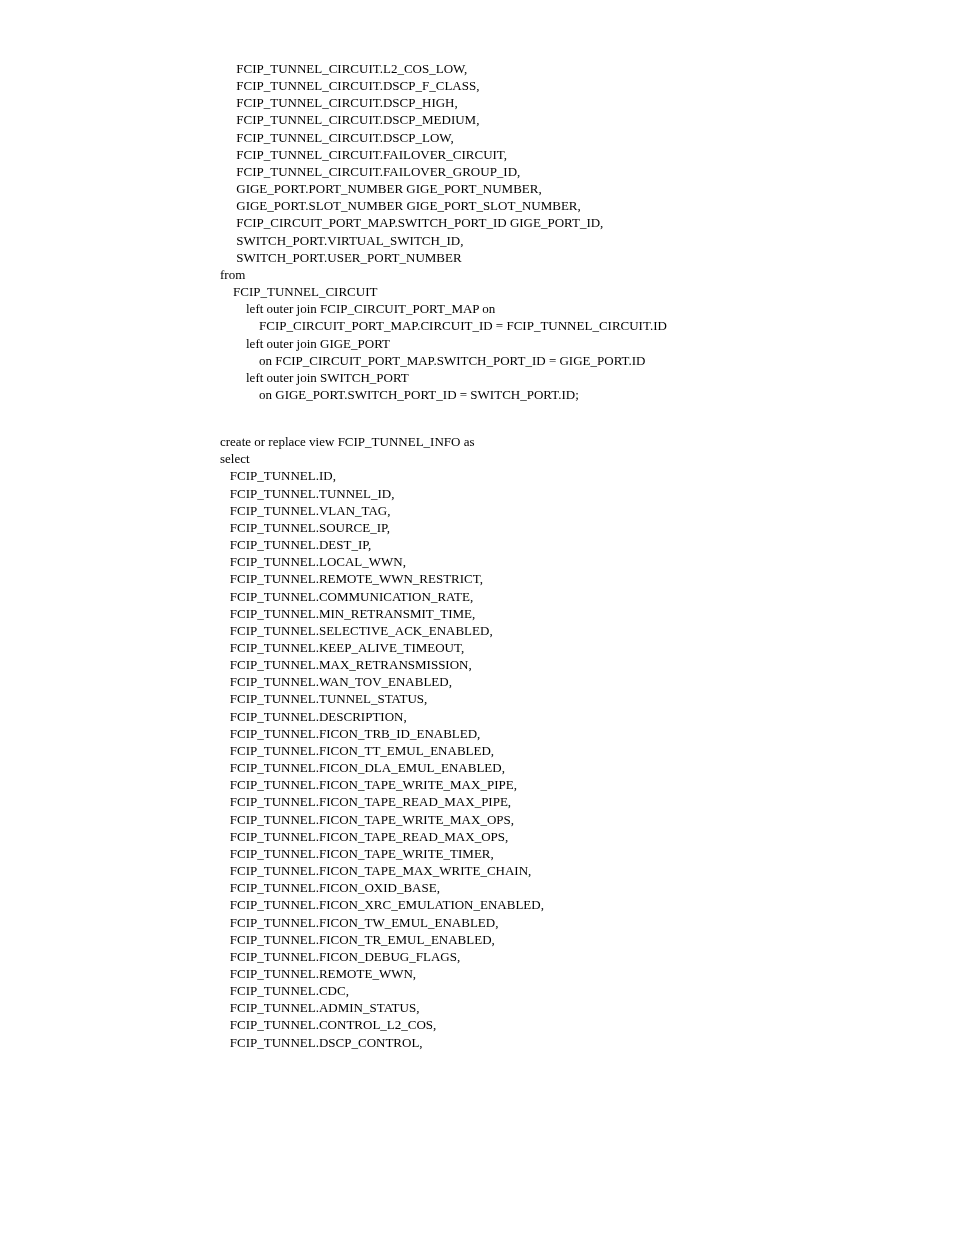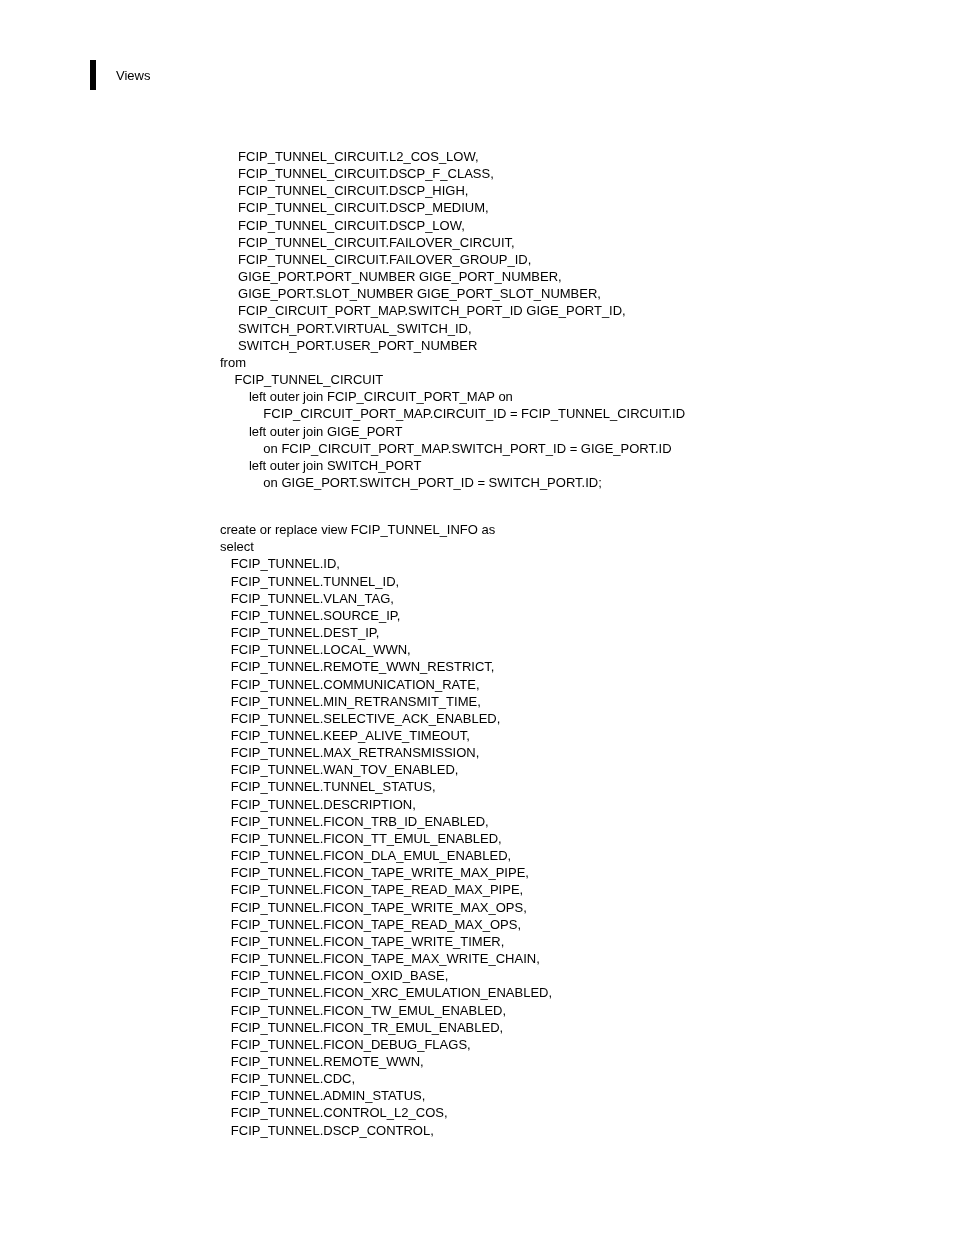--- a/index.html
+++ b/index.html
@@ -22,21 +22,21 @@
   .chapter-bar {
     width: 6px;
     height: 30px;
     background: #000;
   }
   .header-label {
     font-size: 13px;
     color: #000;
   }
   .code-block {
-    font-family: Liberation Sans, sans-serif;
+    font-family: Liberation Serif, serif;
     font-size: 13px;
     line-height: 1.32;
     white-space: pre;
     color: #000;
     margin-left: 130px;
     margin-bottom: 30px;
   }
   .section-heading {
     font-family: Arial, Helvetica, sans-serif;
     font-weight: bold;
@@ -44,24 +44,20 @@
     margin-left: 130px;
     margin-bottom: 16px;
     color: #000;
   }
 </style>
 </head>
 <body>
 
 <div class="page">
 
-  <div class="header-row">
-    <div class="chapter-bar"></div>
-    <div class="header-label">Views</div>
-  </div>
 
   <div class="code-block">     FCIP_TUNNEL_CIRCUIT.L2_COS_LOW,
      FCIP_TUNNEL_CIRCUIT.DSCP_F_CLASS,
      FCIP_TUNNEL_CIRCUIT.DSCP_HIGH,
      FCIP_TUNNEL_CIRCUIT.DSCP_MEDIUM,
      FCIP_TUNNEL_CIRCUIT.DSCP_LOW,
      FCIP_TUNNEL_CIRCUIT.FAILOVER_CIRCUIT,
      FCIP_TUNNEL_CIRCUIT.FAILOVER_GROUP_ID,
      GIGE_PORT.PORT_NUMBER GIGE_PORT_NUMBER,
      GIGE_PORT.SLOT_NUMBER GIGE_PORT_SLOT_NUMBER,

